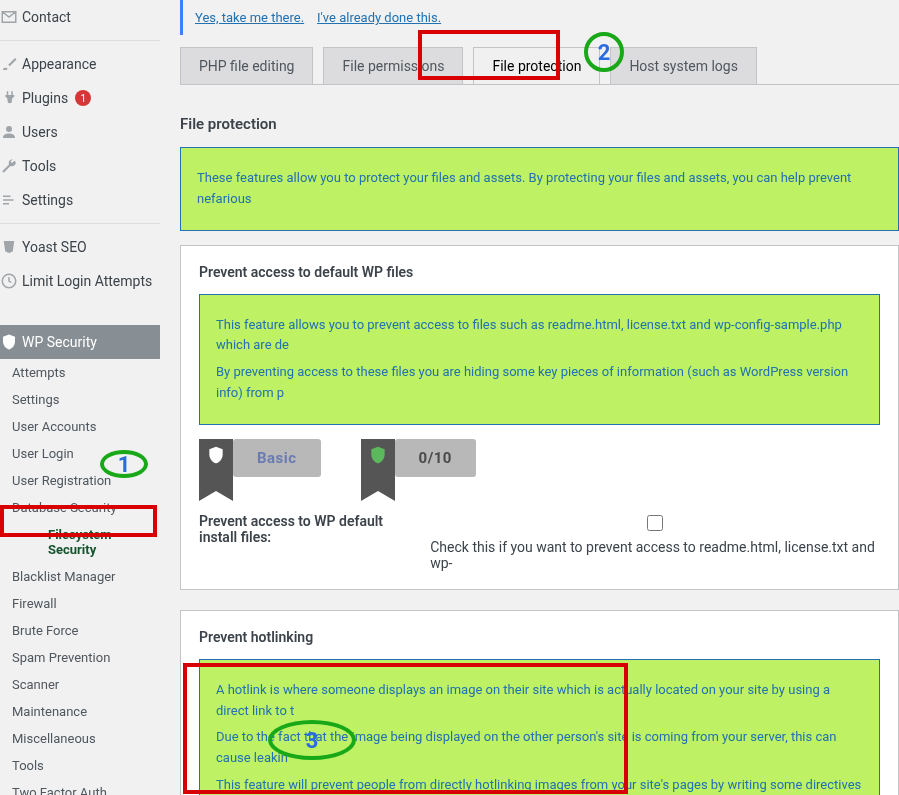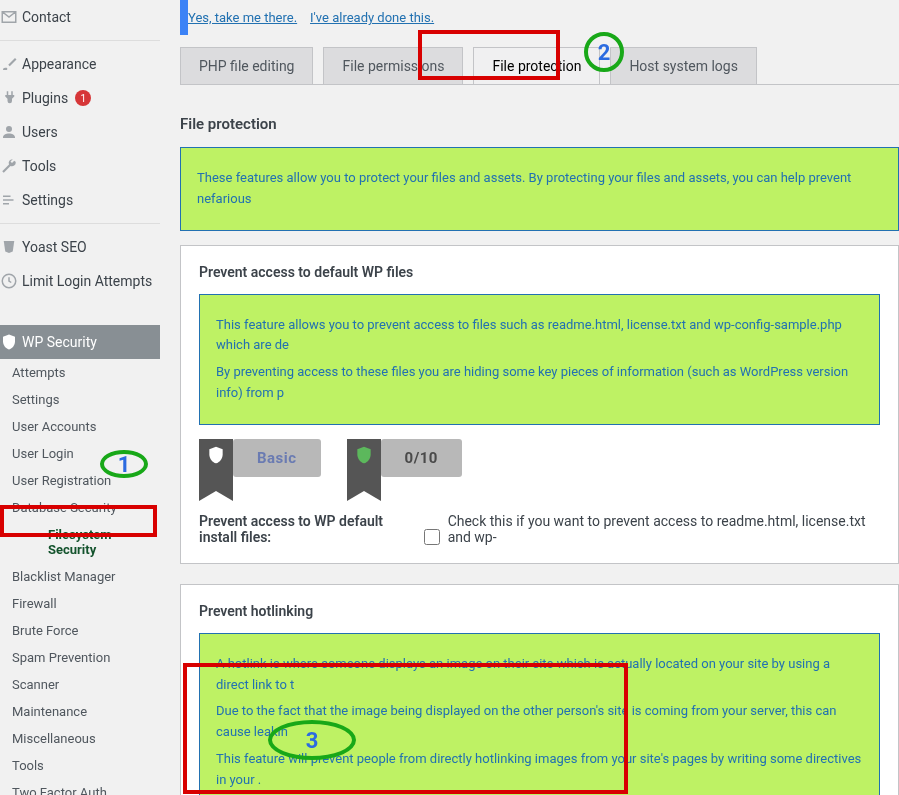--- a/index.html
+++ b/index.html
@@ -9,42 +9,42 @@
 .sidebar .item { display: flex; align-items: center; padding: 8px 0; color: #3c434a; font-size: 14px; cursor: pointer; gap: 4px; }
 .sidebar .item svg { width: 18px; height: 18px; fill: #a0a5aa; flex-shrink: 0; }
 .sidebar .item.active { background: #888f94; color: #fff; position: relative; margin-top: 27px; }
 .sidebar .item.active svg { fill: #fff; }
 .sidebar .item.active::after { content:""; position:absolute; right:-8px; top:50%; transform:translateY(-50%); border:8px solid transparent; border-left-color:#888f94; }
 .sidebar .badge { background:#d63638; color:#fff; border-radius:50%; width:16px; height:16px; font-size:10px; display:inline-flex; align-items:center; justify-content:center; margin-left:3px; }
 .sidebar .divider { height:1px; background:#ddd; margin:6px 0; }
 .sidebar .sub { padding: 6px 12px; font-size: 13px; color: #50575e; cursor:pointer; }
 .sidebar .sub.active { font-weight: 700; color:#14532d;padding-left:48px; }
 .content { flex: 1; padding: 0 0 0 20px; position: relative; }
-.top-border { border-left: 8px solid #3b82f6; padding: 10px 0 10px 0; margin-bottom: 12px; }
+.top-border { border-left: 3px solid #3b82f6; padding: 10px 0 10px 12px; margin-bottom: 12px; }
 .top-border a { color:#2271b1; font-size:13px; }
 .tabs { display:flex; gap:10px; margin-bottom: 0; }
 .tab { background:#dcdcde; border:1px solid #c3c4c7; border-bottom:none; padding:10px 18px; font-size:14px; color:#50575e; cursor:pointer; }
 .tab.active { background:#f0f0f1; border-color:#c3c4c7; color:#000; }
 .content-area { border-top:1px solid #c3c4c7; padding-top:20px; }
 h3.section-h { font-size:15px; font-weight:600; margin:10px 0 14px; }
 .bluebox { border:1px solid #2271b1; background:#bef264; padding:14px 16px; color:#2271b1; font-size:13px; line-height:1.6; margin-bottom:14px; }
 .bluebox p { margin:6px 0; }
 .card { border:1px solid #c3c4c7; background:#fff; padding:18px; margin-bottom:20px; }
 .card h4 { font-size:14px; font-weight:600; margin-bottom:14px; }
-.badges-row { display:flex; gap:26px; align-items:flex-start; margin-bottom:22px; }
+.badges-row { display:flex; gap:40px; align-items:flex-start; margin-bottom:22px; }
 .ribbon { position:relative; width:34px; height:52px; background:#555; flex-shrink:0; }
 .ribbon::after { content:""; position:absolute; bottom:-10px; left:0; border-left:17px solid #555; border-right:17px solid #555; border-bottom:10px solid transparent; }
 .ribbon svg { width:20px; height:20px; fill:#fff; margin:6px auto; display:block; }
 .ribbon.green svg { fill:#5cb85c; }
 .pill { background:#b8b8b8; border-radius:3px; padding:10px 24px; font-weight:700; font-size:15px; color:#4a4a4a; letter-spacing:0.5px; align-self:flex-start; }
 .pill.link { color:#6a7bb2; }
 .badge-group { display:flex; align-items:flex-start; }
 .setting-row { display:flex; align-items:flex-start; gap:40px; }
 .setting-label { width:200px; font-weight:600; font-size:14px; }
-.setting-value { display:flex; align-items:flex-end; gap:8px; font-size:14px; }
+.setting-value { display:flex; align-items:center; gap:8px; font-size:14px;flex-direction:column; }
 .setting-value input[type=checkbox] { width:16px; height:16px; margin-top:2px; flex-shrink:0; }
 
 .redbox { position:absolute; border:4px solid #d80000; pointer-events:none; }
 .greencircle { position:absolute; border:4px solid #18a818; border-radius:50%; pointer-events:none; display:flex; align-items:center; justify-content:center; font-size:22px; font-weight:700; color:#2b6be0; }
 </style>
 </head>
 <body>
 
 <div class="layout">
   <div class="sidebar">

